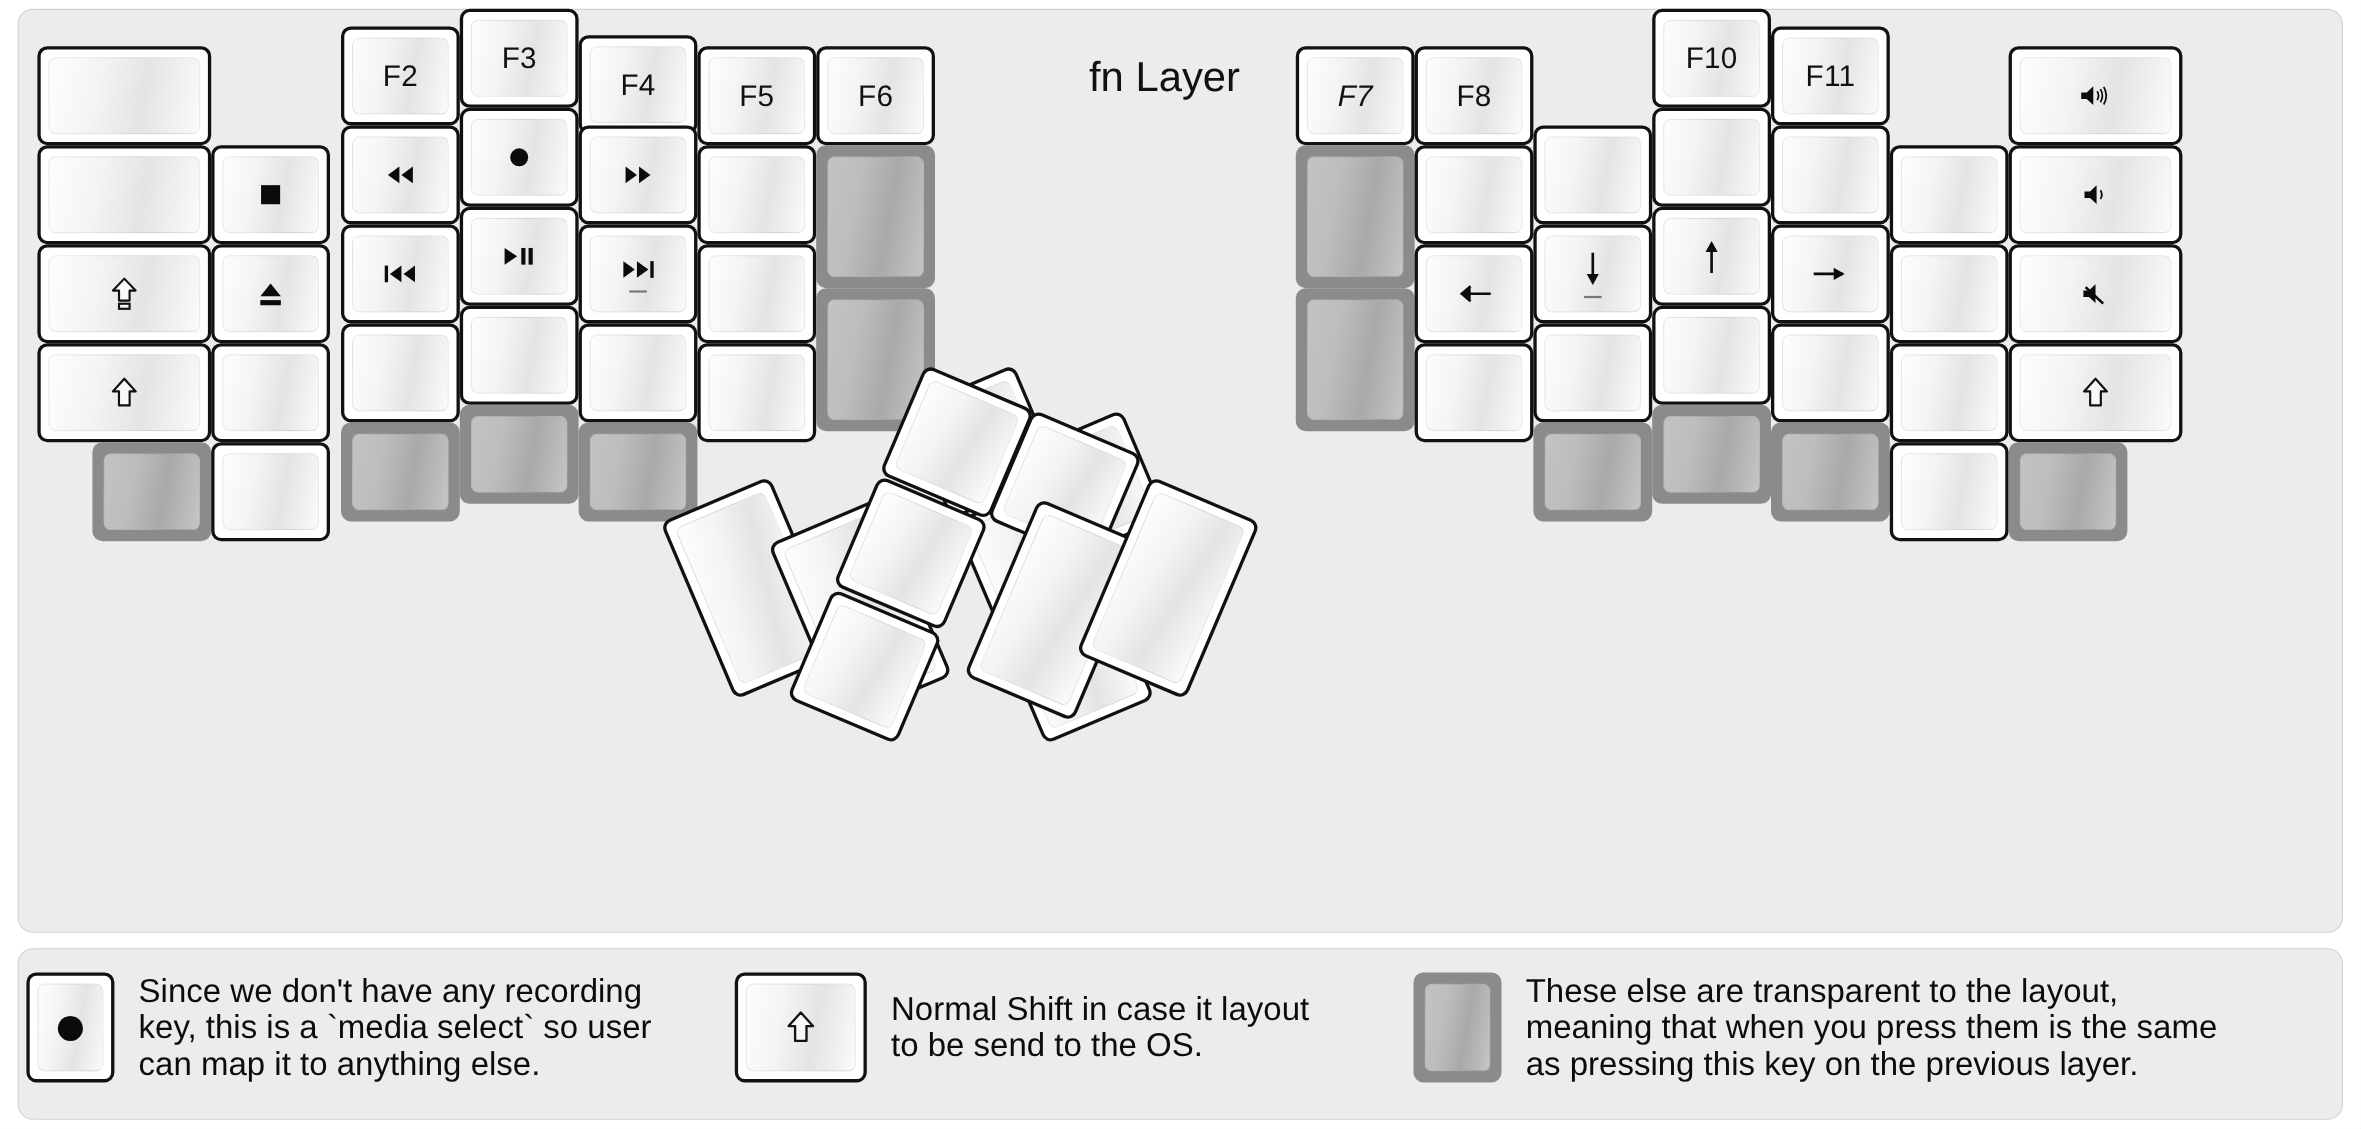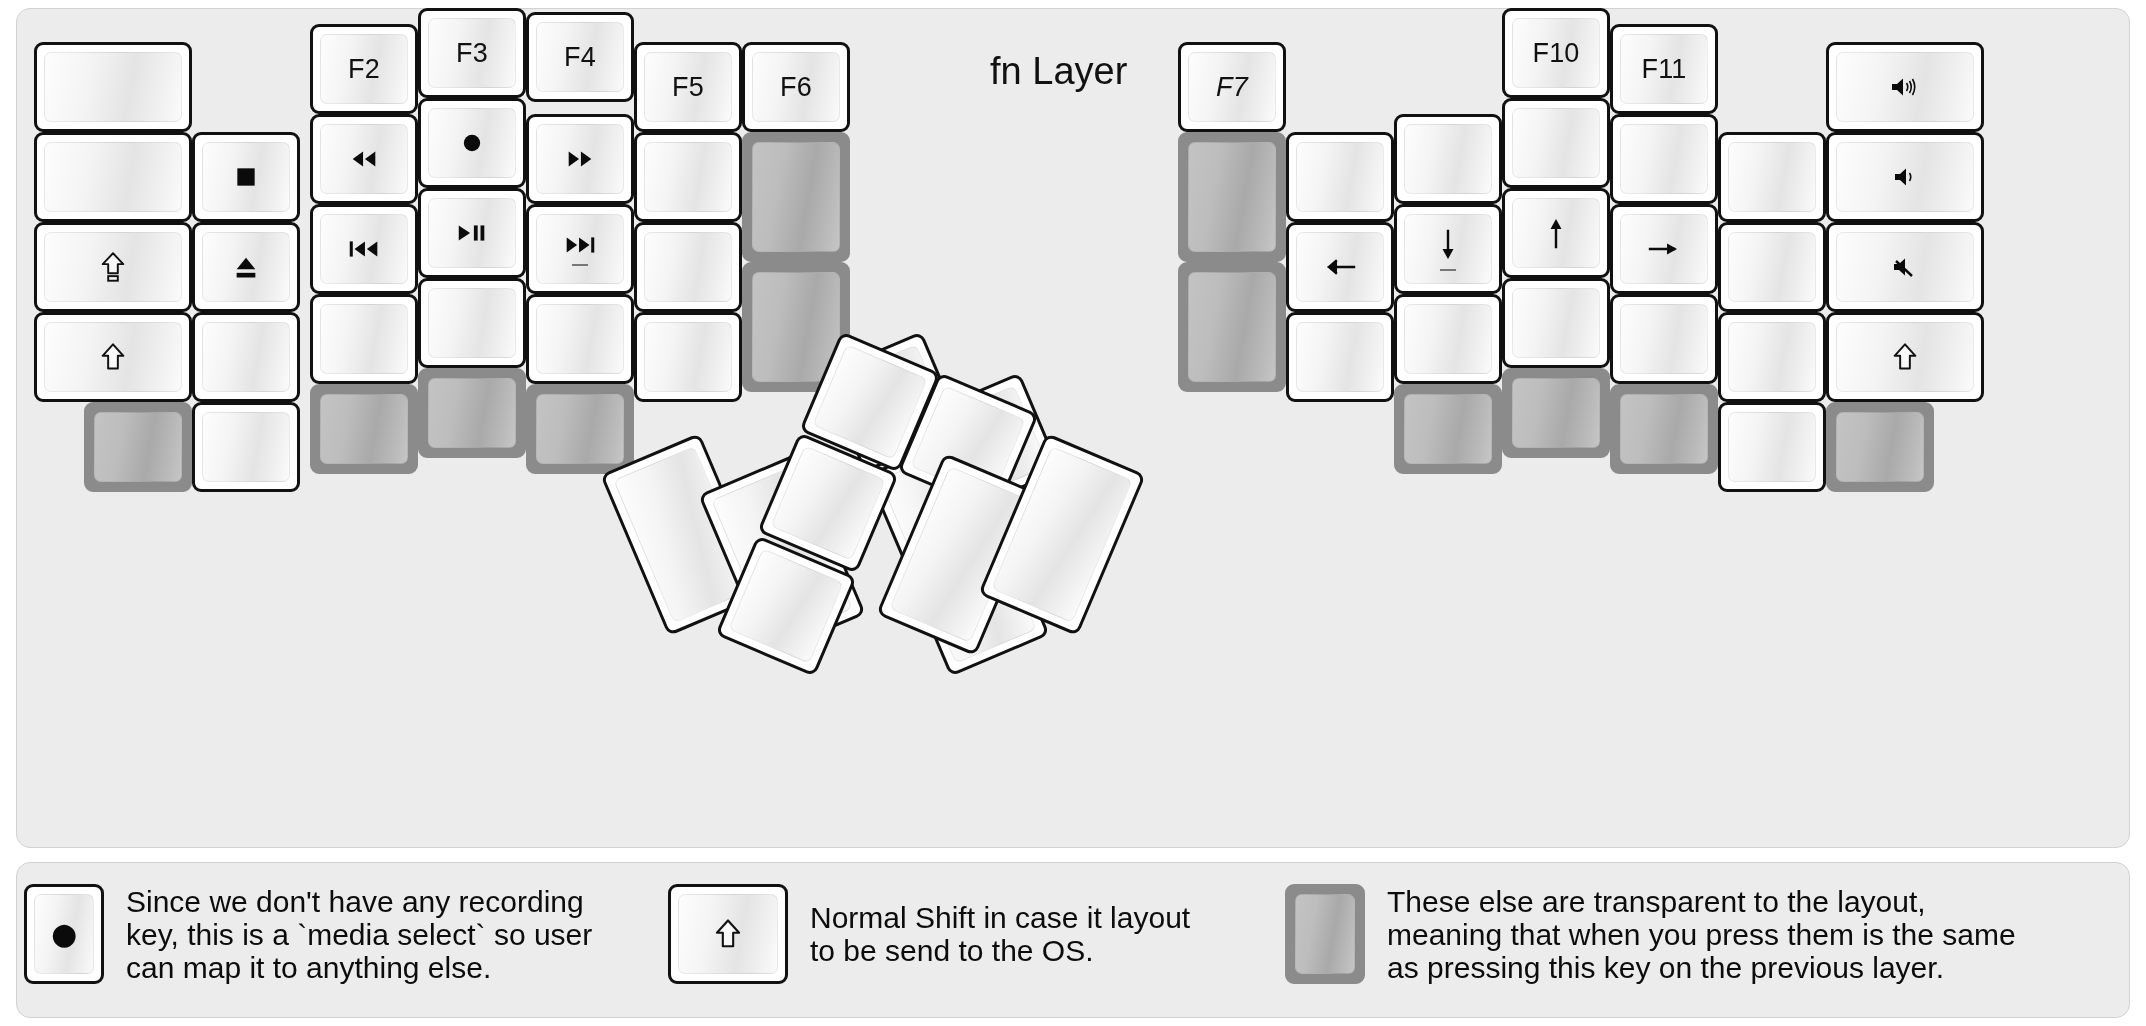--- a/index.html
+++ b/index.html
@@ -212,21 +212,21 @@
             </svg>
           </span>
         </div>
       </div>
       <div class="key" style="left: 402px; top: 270px; width: 108px; height: 90px;">
         <div class="cap"></div>
       </div>
       <div class="key trans" style="left: 402px; top: 360px; width: 108px; height: 90px;">
         <div class="cap"></div>
       </div>
-      <div class="key" style="left: 510px; top: 4px; width: 108px; height: 90px;">
+      <div class="key" style="left: 510px; top: 24px; width: 108px; height: 90px;">
         <div class="cap">
           <span class="lbl">F4</span>
         </div>
       </div>
       <div class="key" style="left: 510px; top: 106px; width: 108px; height: 90px;">
         <div class="cap">
           <span style="display: flex; flex-direction: column; align-items: center;">
             <svg width="34" height="24" viewBox="0 0 36 24">
               <path d="M6 4 L6 20 L17 12 Z" fill="#0b0b0b"></path>
               <path d="M19 4 L19 20 L30 12 Z" fill="#0b0b0b"></path>
@@ -301,20 +301,25 @@
       <div class="key" style="left: 1162px; top: 34px; width: 108px; height: 90px; font-style: italic;">
         <div class="cap">
           <span class="lbl">F7</span>
         </div>
       </div>
       <div class="key trans" style="left: 1162px; top: 124px; width: 108px; height: 130px;">
         <div class="cap"></div>
       </div>
       <div class="key trans" style="left: 1162px; top: 254px; width: 108px; height: 130px;">
         <div class="cap"></div>
+      </div>
+      <div class="key" style="left: 1270px; top: 34px; width: 108px; height: 90px;">
+        <div class="cap">
+          <span class="lbl">F8</span>
+        </div>
       </div>
       <div class="key" style="left: 1270px; top: 124px; width: 108px; height: 90px;">
         <div class="cap"></div>
       </div>
       <div class="key" style="left: 1270px; top: 214px; width: 108px; height: 90px;">
         <div class="cap">
           <span style="display: flex; flex-direction: column; align-items: center;">
             <svg width="34" height="22" viewBox="0 0 34 22">
               <path d="M31 11 L7 11 M13 5 L6 11 L13 17" stroke="#0b0b0b" stroke-width="2.4" fill="none" stroke-linecap="square" stroke-linejoin="miter"></path>
               <path d="M4 11 L14 5.5 L14 16.5 Z" fill="#0b0b0b"></path>

